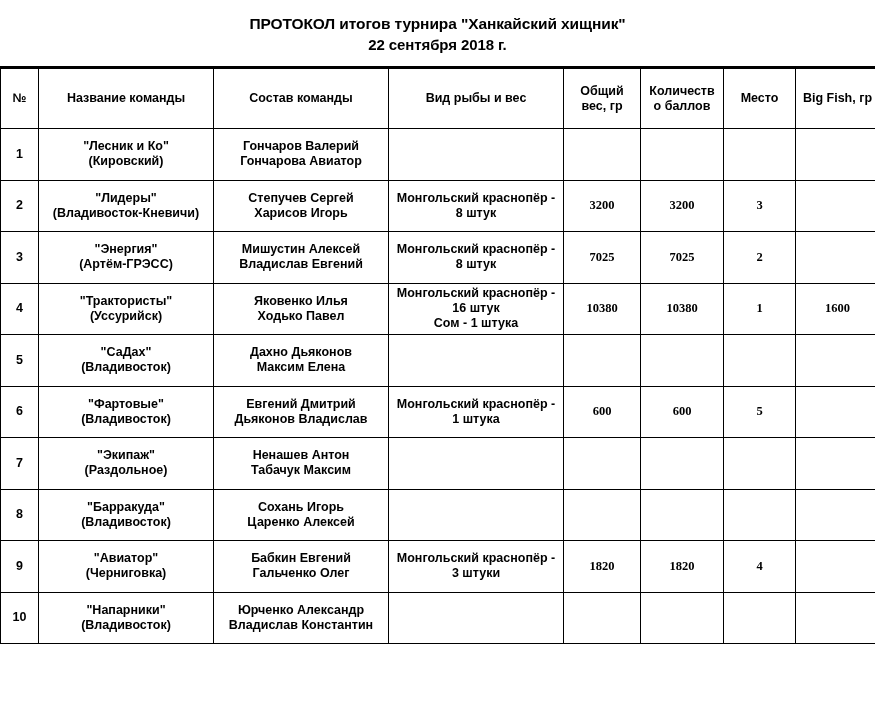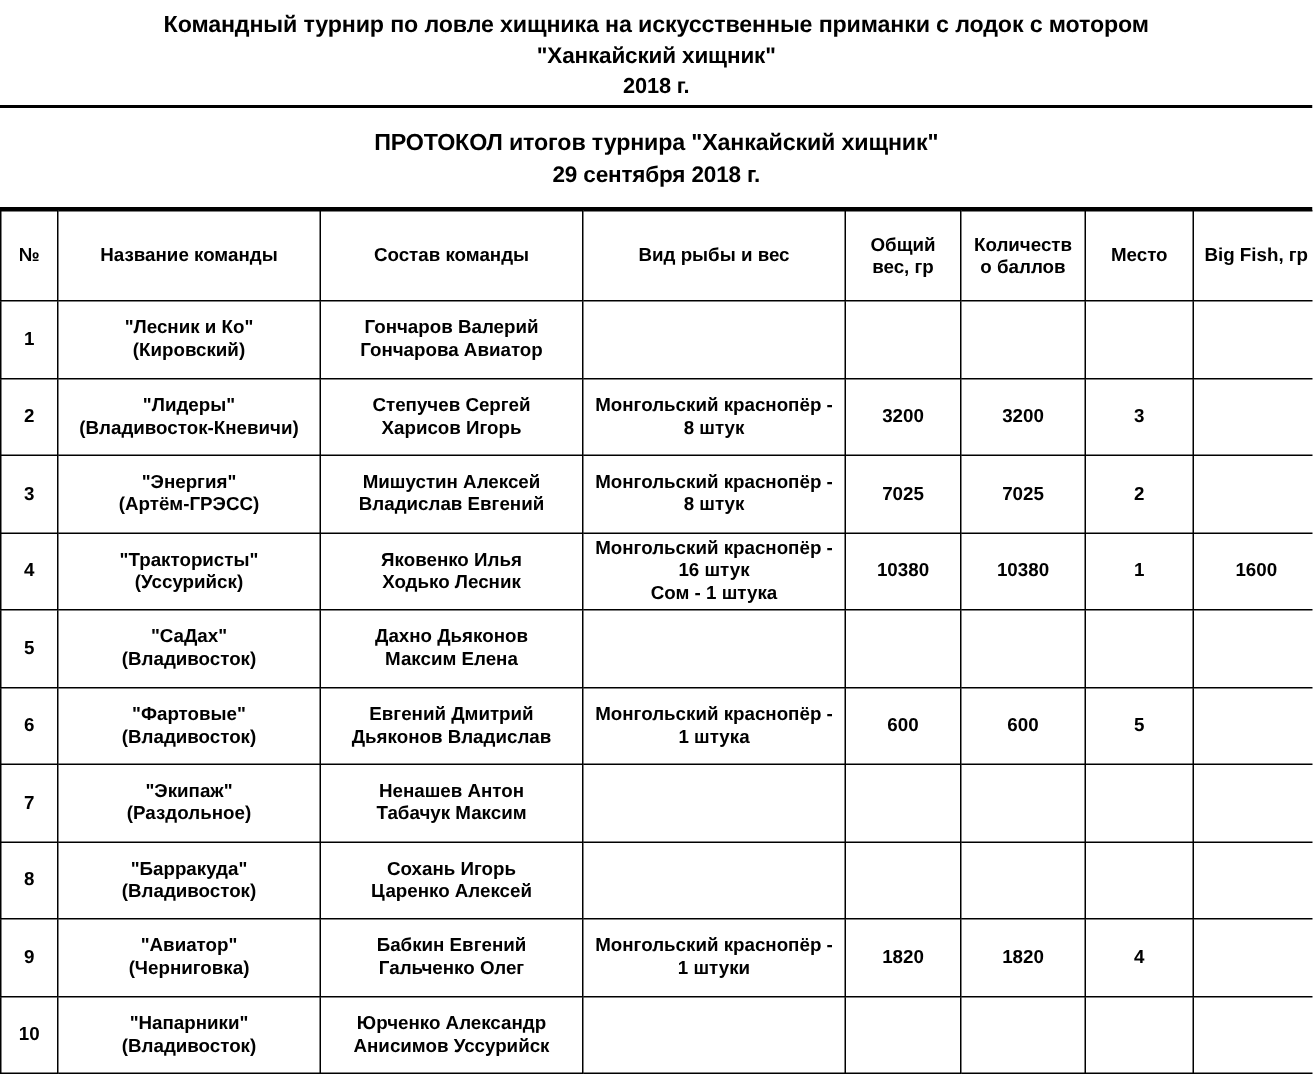--- a/index.html
+++ b/index.html
@@ -95,38 +95,33 @@
   col.c-members   { width: 175px; }
   col.c-fish      { width: 175px; }
   col.c-weight    { width: 77px;  }
   col.c-points    { width: 83px;  }
   col.c-place     { width: 72px;  }
   col.c-bigfish   { width: 84px;  }
 
   .cell-lines span { display: block; white-space: nowrap; }
 
   td.num-cell   { font-size: 13px; }
-  td.value-cell { font-size: 13px; }
+  td.value-cell { font-size: 13px; font-family: Liberation Serif, serif; }
 
   th.hdr-narrow { font-size: 12.5px; line-height: 15px; }
 </style>
 </head>
 <body>
 
 <div class="sheet">
 
-  <div class="title-block title-block-1">
-    <div class="title-line">Командный турнир по ловле хищника на искусственные приманки с лодок с мотором</div>
-    <div class="title-line sub">"Ханкайский хищник"</div>
-    <div class="title-line small">2018 г.</div>
-  </div>
 
   <div class="title-block title-block-2">
     <div class="title-line">ПРОТОКОЛ итогов турнира "Ханкайский хищник"</div>
-    <div class="title-line sub">29 сентября 2018 г.</div>
+    <div class="title-line sub">22 сентября 2018 г.</div>
   </div>
 
   <table class="protocol">
     <colgroup>
       <col class="c-num">
       <col class="c-team">
       <col class="c-members">
       <col class="c-fish">
       <col class="c-weight">
       <col class="c-points">
@@ -326,21 +321,21 @@
           </td>
           <td>
             <div class="cell-lines">
               <span>"Трактористы"</span>
               <span>(Уссурийск)</span>
             </div>
           </td>
           <td>
             <div class="cell-lines">
               <span>Яковенко Илья</span>
-              <span>Ходько Лесник</span>
+              <span>Ходько Павел</span>
             </div>
           </td>
           <td>
             <div class="cell-lines">
               <span>Монгольский краснопёр -</span>
               <span>16 штук</span>
               <span>Сом - 1 штука</span>
             </div>
           </td>
           <td class="value-cell">
@@ -562,21 +557,21 @@
           </td>
           <td>
             <div class="cell-lines">
               <span>Бабкин Евгений</span>
               <span>Гальченко Олег</span>
             </div>
           </td>
           <td>
             <div class="cell-lines">
               <span>Монгольский краснопёр -</span>
-              <span>1 штуки</span>
+              <span>3 штуки</span>
               <span></span>
             </div>
           </td>
           <td class="value-cell">
             <div class="cell-lines">
               <span>1820</span>
             </div>
           </td>
           <td class="value-cell">
             <div class="cell-lines">
@@ -602,21 +597,21 @@
           </td>
           <td>
             <div class="cell-lines">
               <span>"Напарники"</span>
               <span>(Владивосток)</span>
             </div>
           </td>
           <td>
             <div class="cell-lines">
               <span>Юрченко Александр</span>
-              <span>Анисимов Уссурийск</span>
+              <span>Владислав Константин</span>
             </div>
           </td>
           <td>
             <div class="cell-lines">
               <span></span>
               <span></span>
               <span></span>
             </div>
           </td>
           <td class="value-cell">

